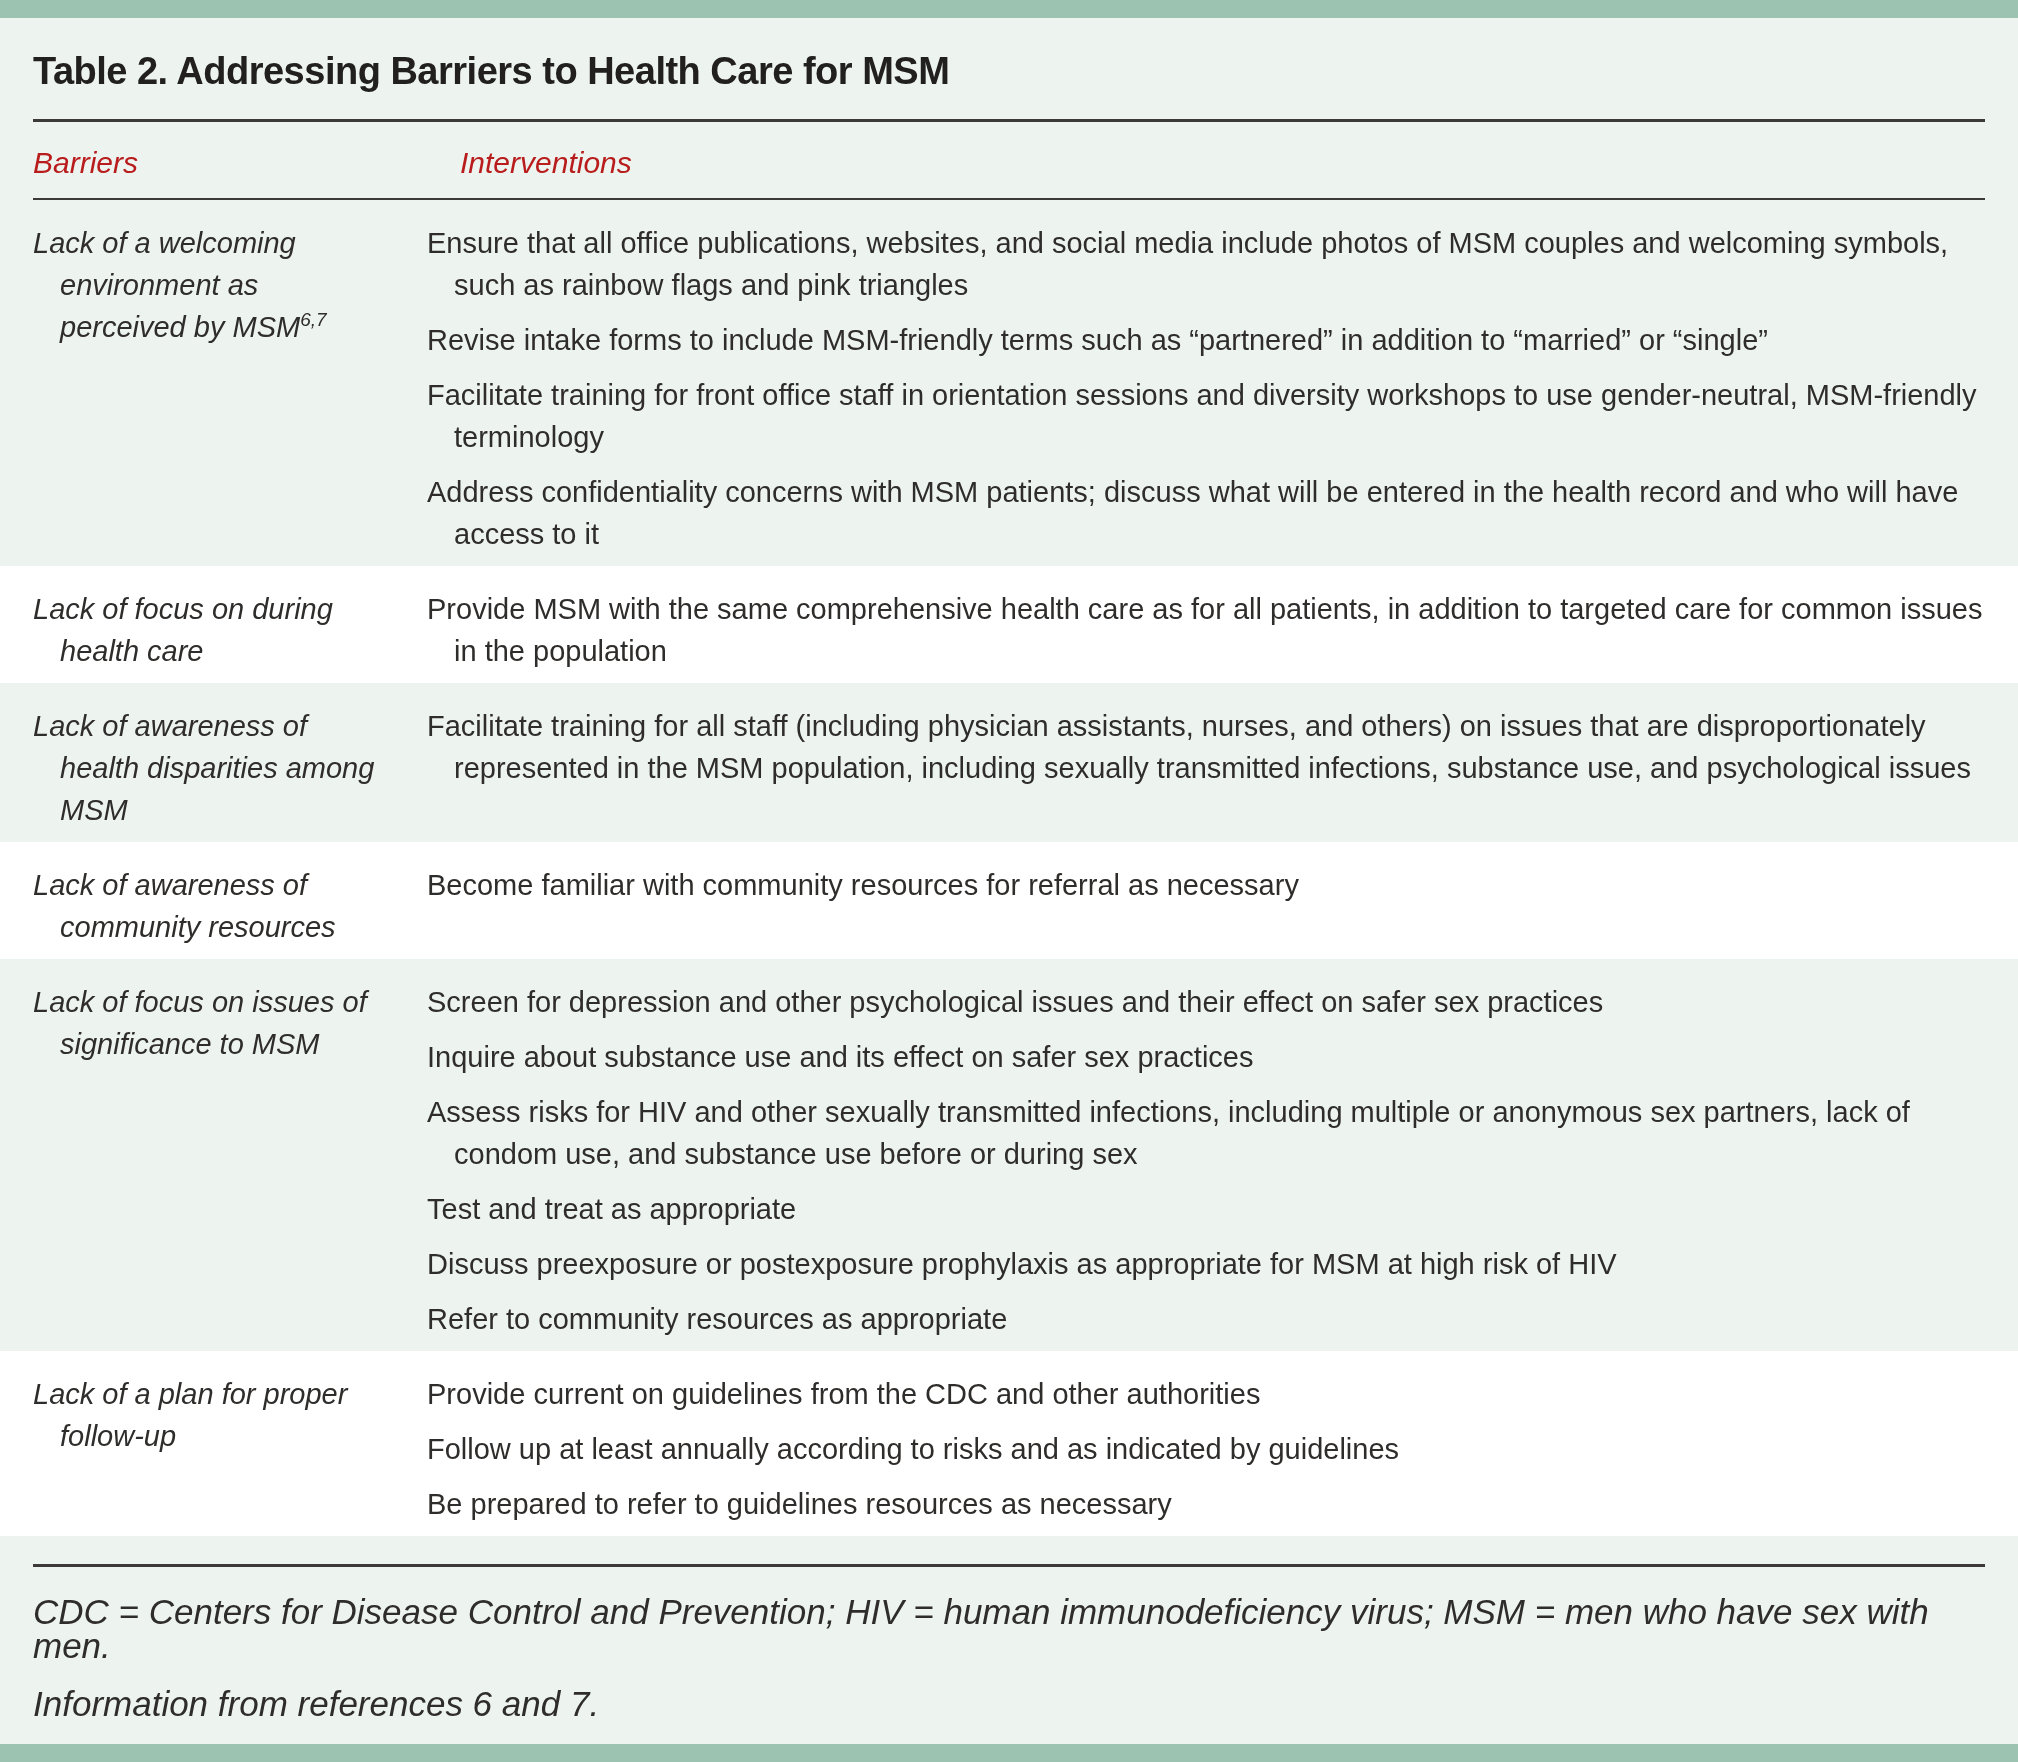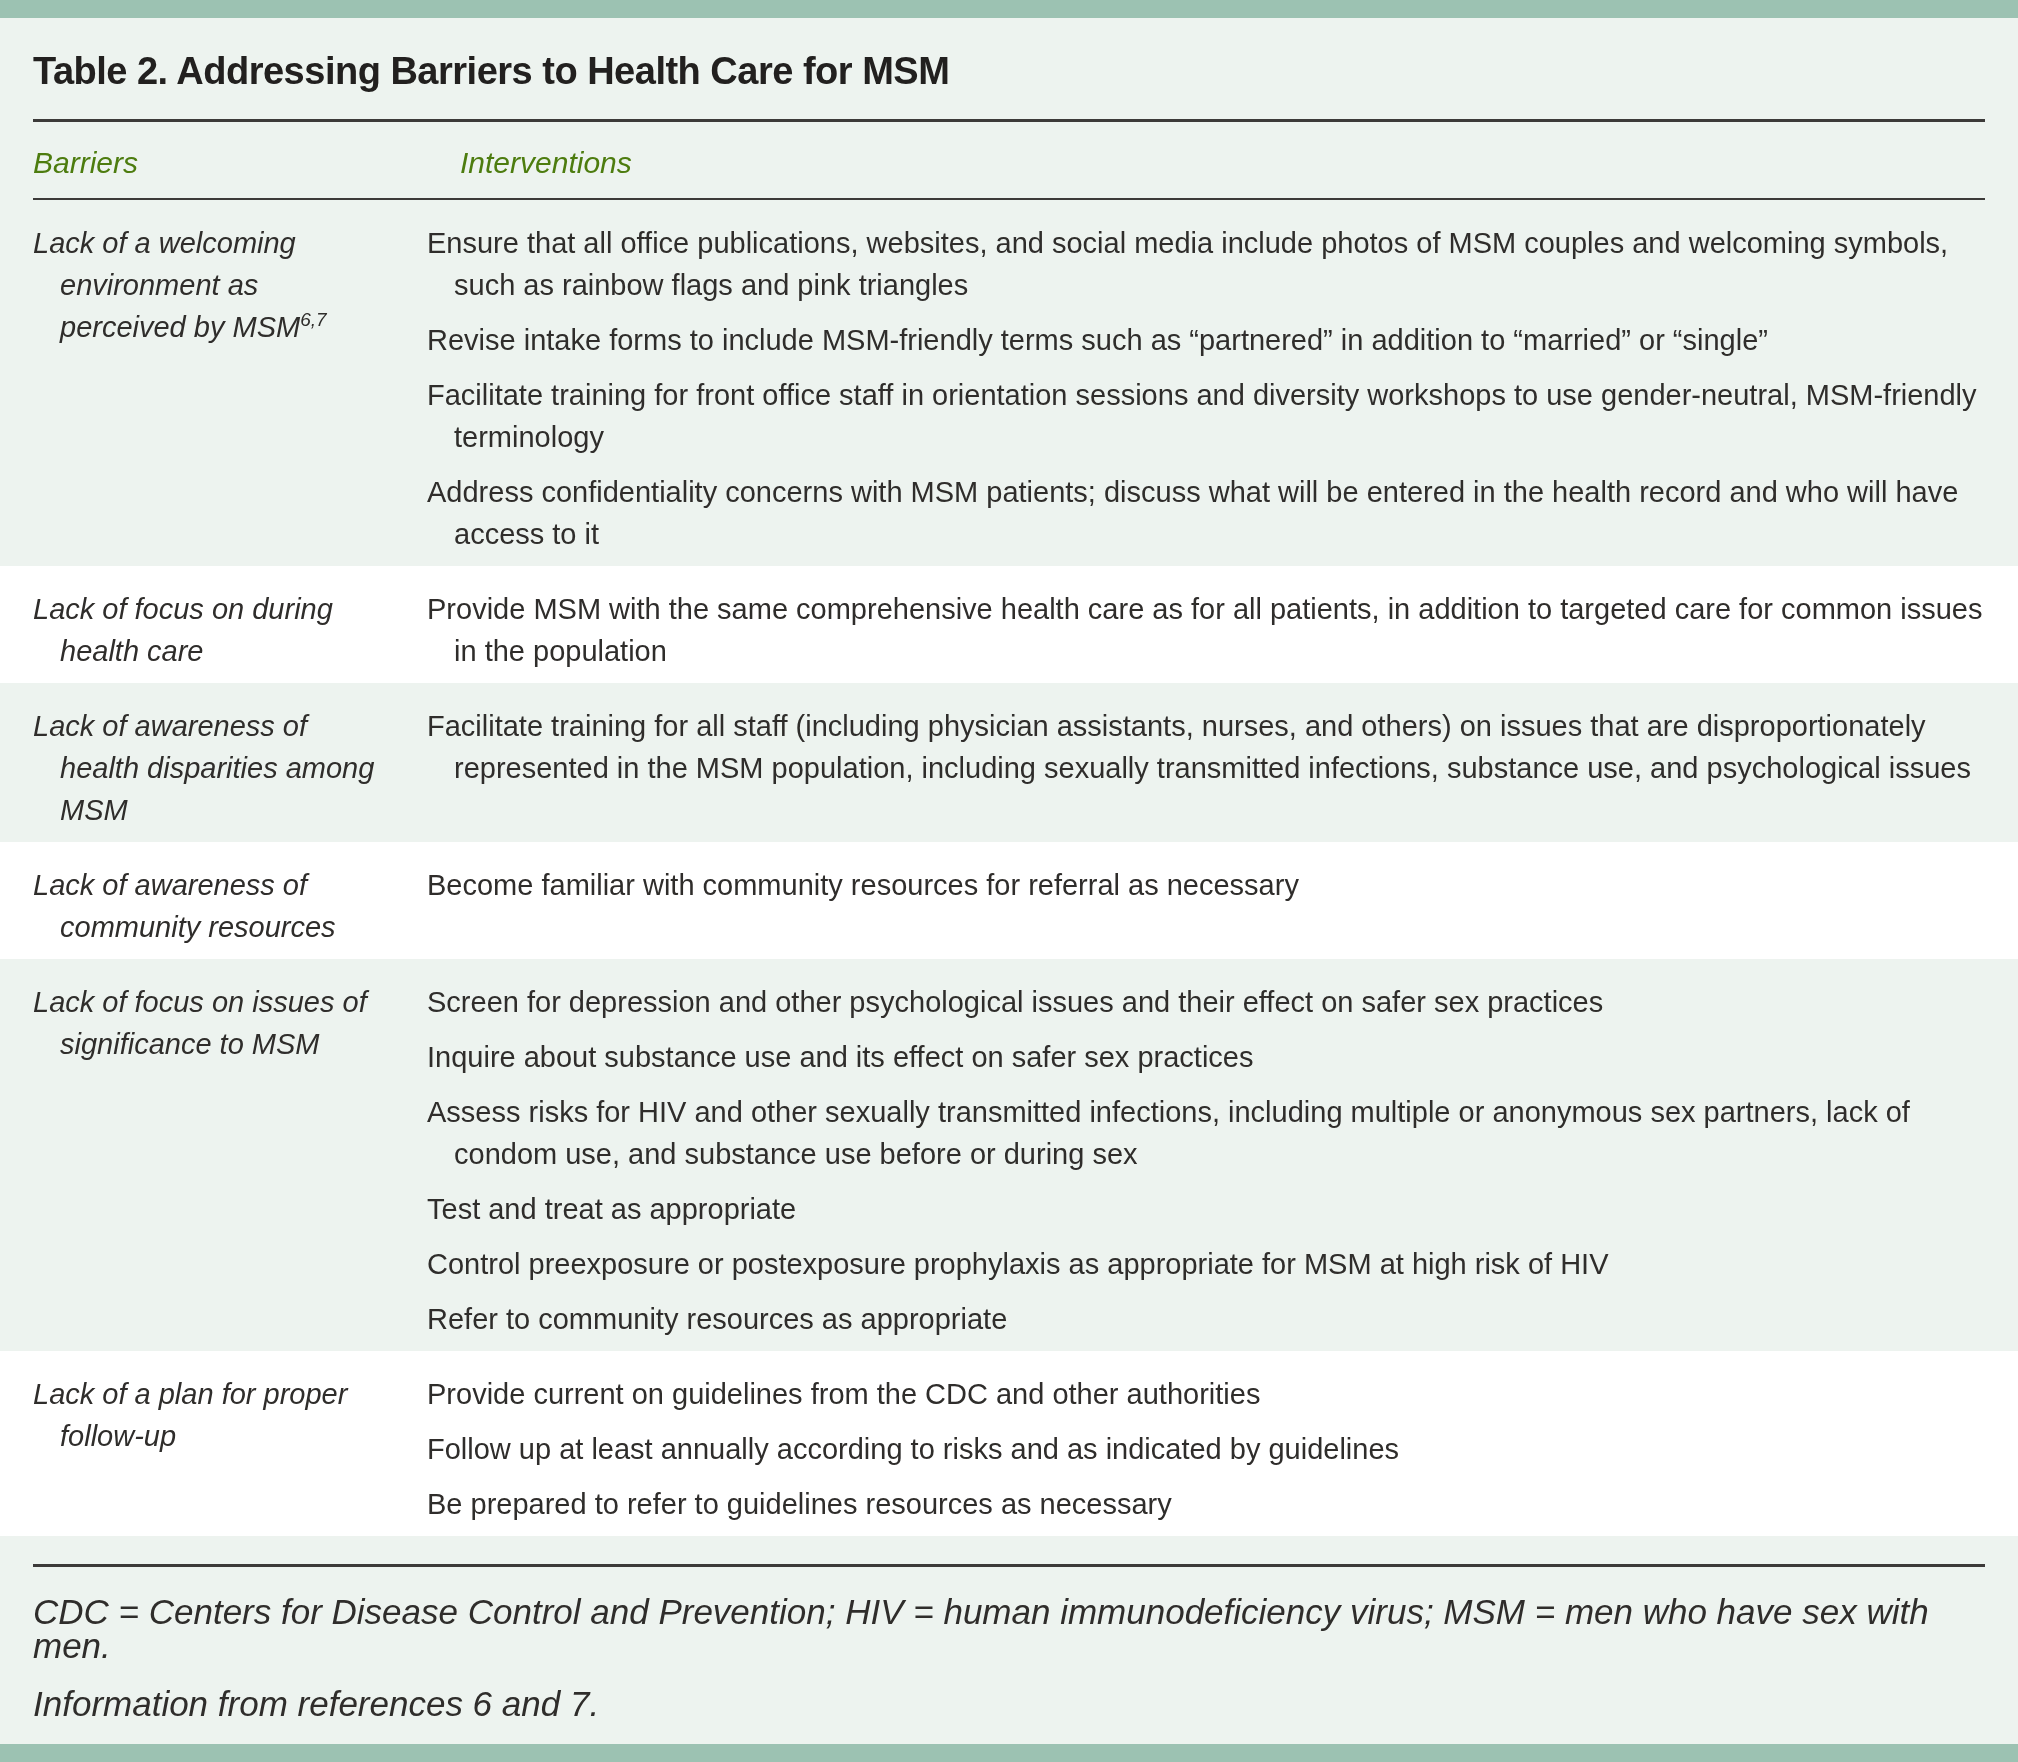--- a/index.html
+++ b/index.html
@@ -41,21 +41,21 @@
   }
   .rule-thin {
     border-top-width: 2px;
   }
 
   .colhead {
     display: flex;
     padding: 24px 33px 18px 33px;
     font-style: italic;
     font-size: 30px;
-    color: #4d7c0f;
+    color: #b91c1c;
   }
   .colhead .c1 { width: 427px; flex: 0 0 427px; }
   .colhead .c2 { flex: 1; }
 
   .trow {
     display: flex;
     padding: 22px 33px 11px 33px;
   }
   .trow.alt { background: #ffffff; }
   .cell-barrier {
@@ -146,21 +146,21 @@
     </div>
   </div>
 
   <div class="trow">
     <div class="cell-barrier hang">Lack of focus on issues of significance to MSM</div>
     <div class="cell-interventions">
       <p class="hang">Screen for depression and other psychological issues and their effect on safer sex practices</p>
       <p class="hang">Inquire about substance use and its effect on safer sex practices</p>
       <p class="hang">Assess risks for HIV and other sexually transmitted infections, including multiple or anonymous sex partners, lack of condom use, and substance use before or during sex</p>
       <p class="hang">Test and treat as appropriate</p>
-      <p class="hang">Control preexposure or postexposure prophylaxis as appropriate for MSM at high risk of HIV</p>
+      <p class="hang">Discuss preexposure or postexposure prophylaxis as appropriate for MSM at high risk of HIV</p>
       <p class="hang">Refer to community resources as appropriate</p>
     </div>
   </div>
 
   <div class="trow alt">
     <div class="cell-barrier hang">Lack of a plan for proper follow-up</div>
     <div class="cell-interventions">
       <p class="hang">Provide current on guidelines from the CDC and other authorities</p>
       <p class="hang">Follow up at least annually according to risks and as indicated by guidelines</p>
       <p class="hang">Be prepared to refer to guidelines resources as necessary</p>

